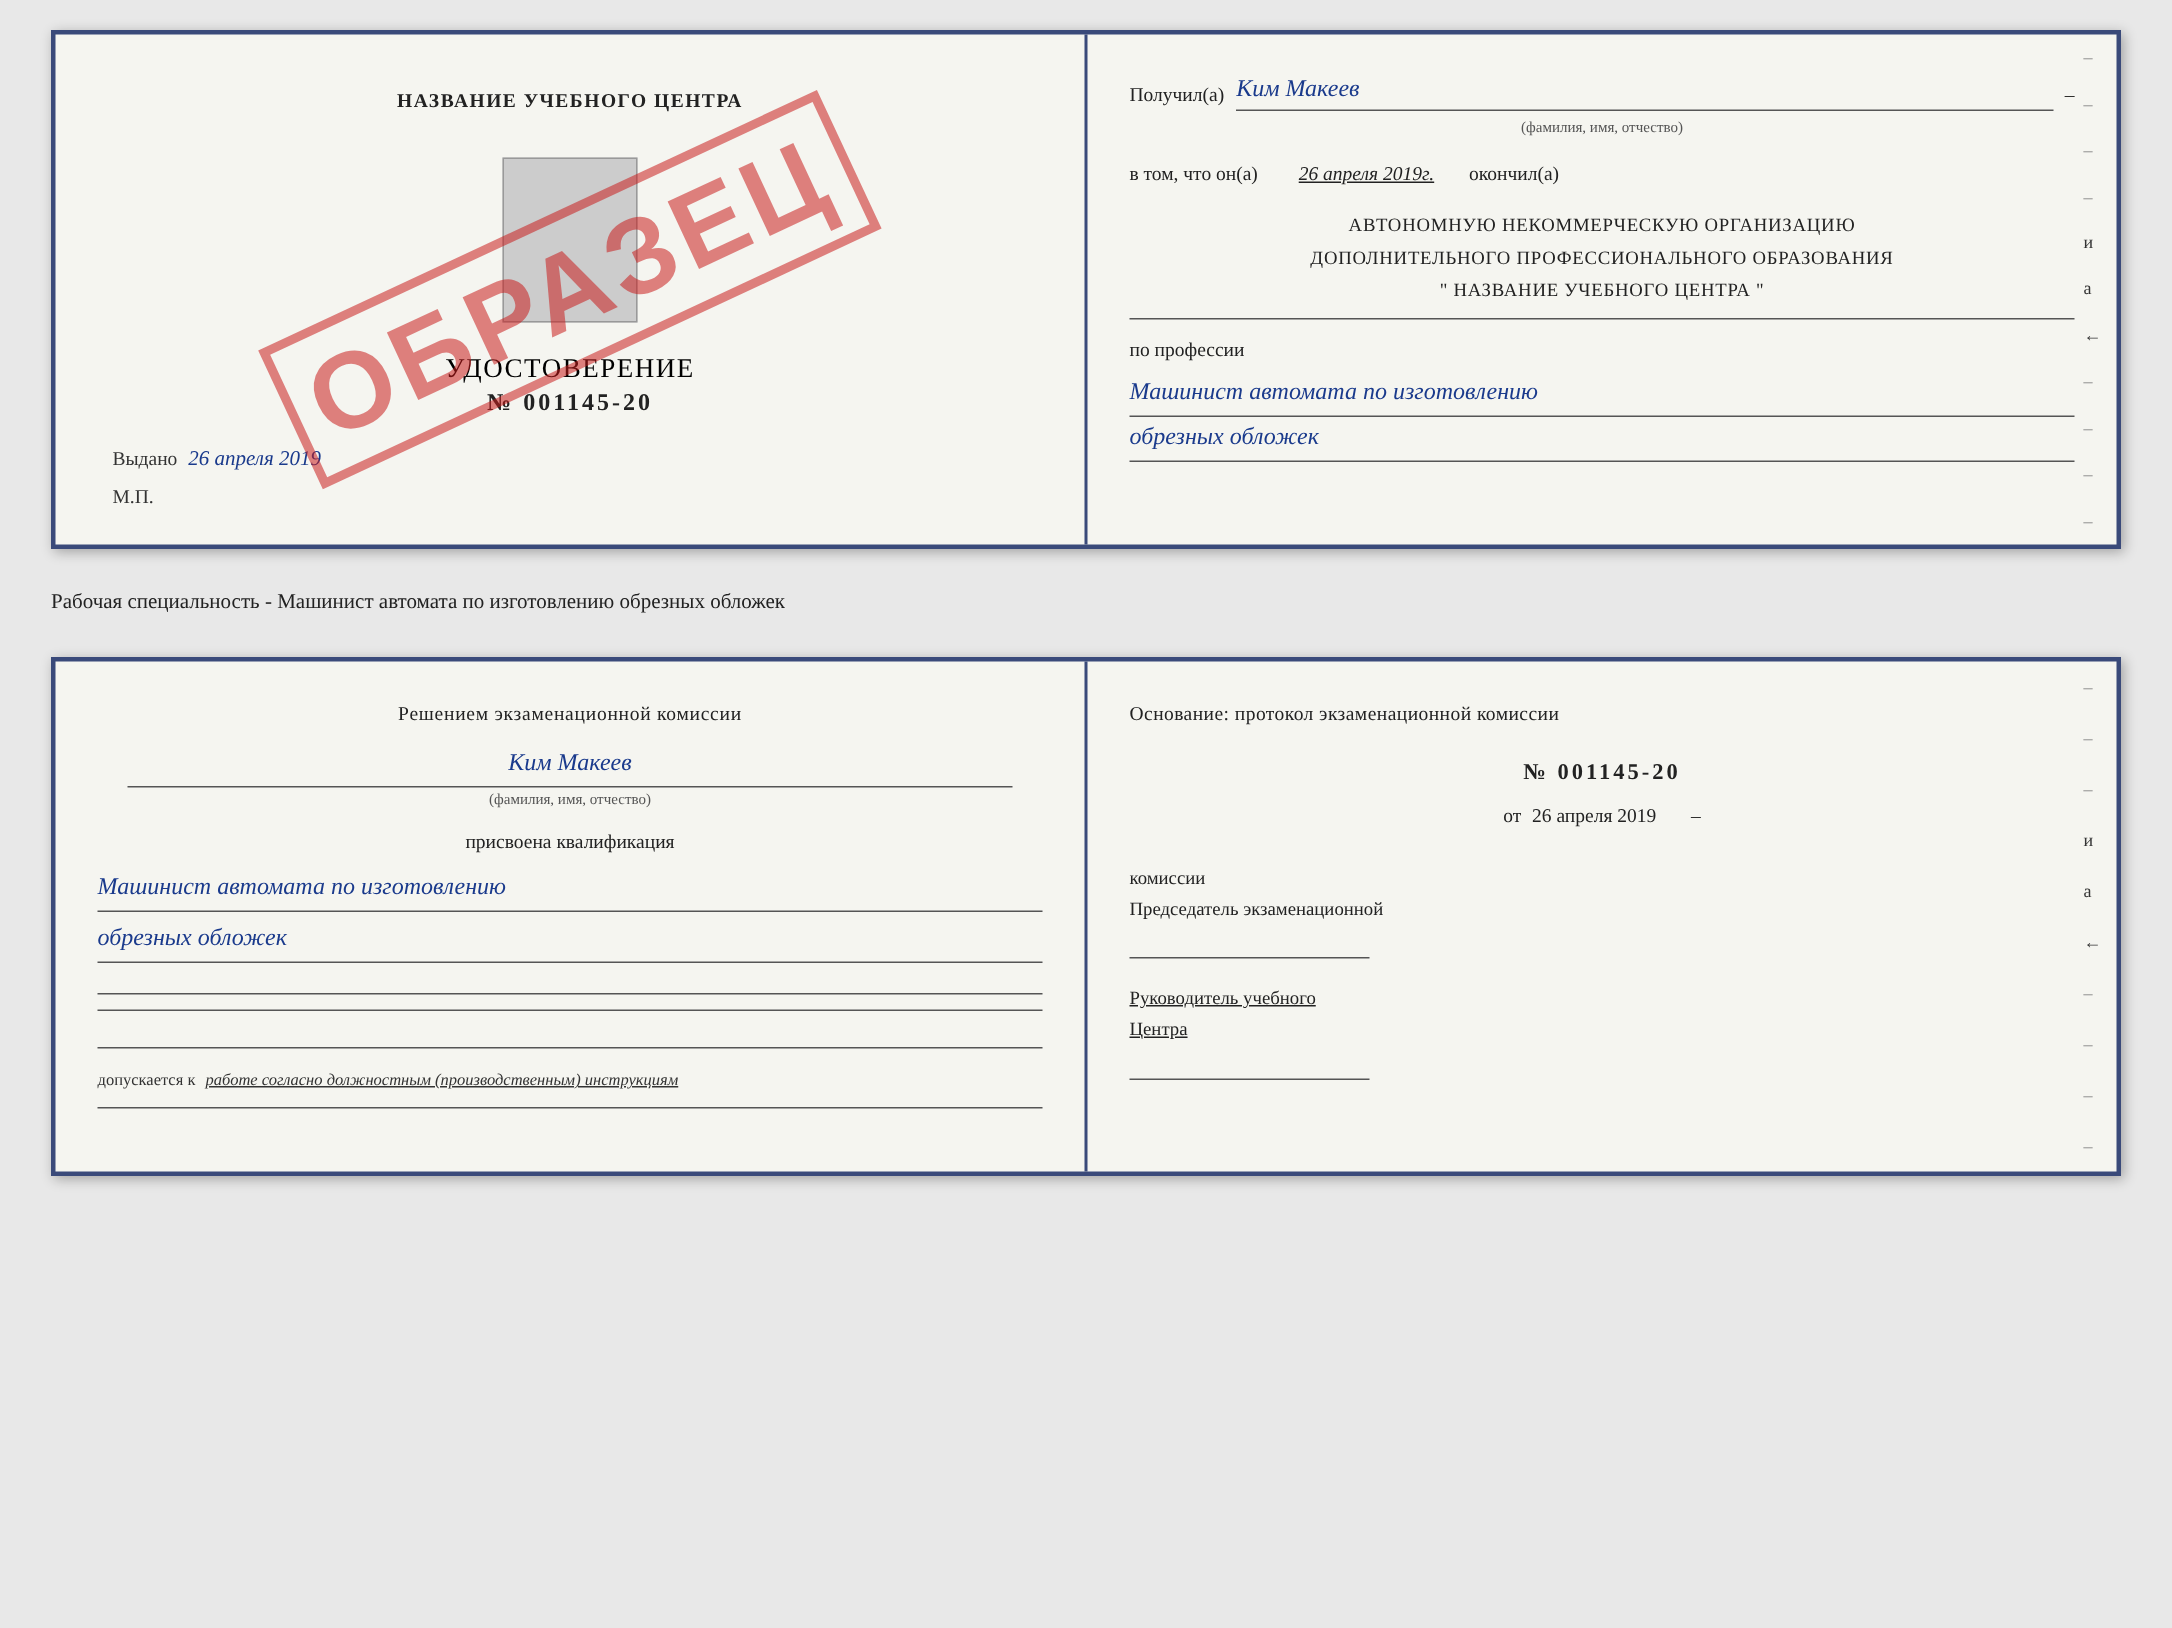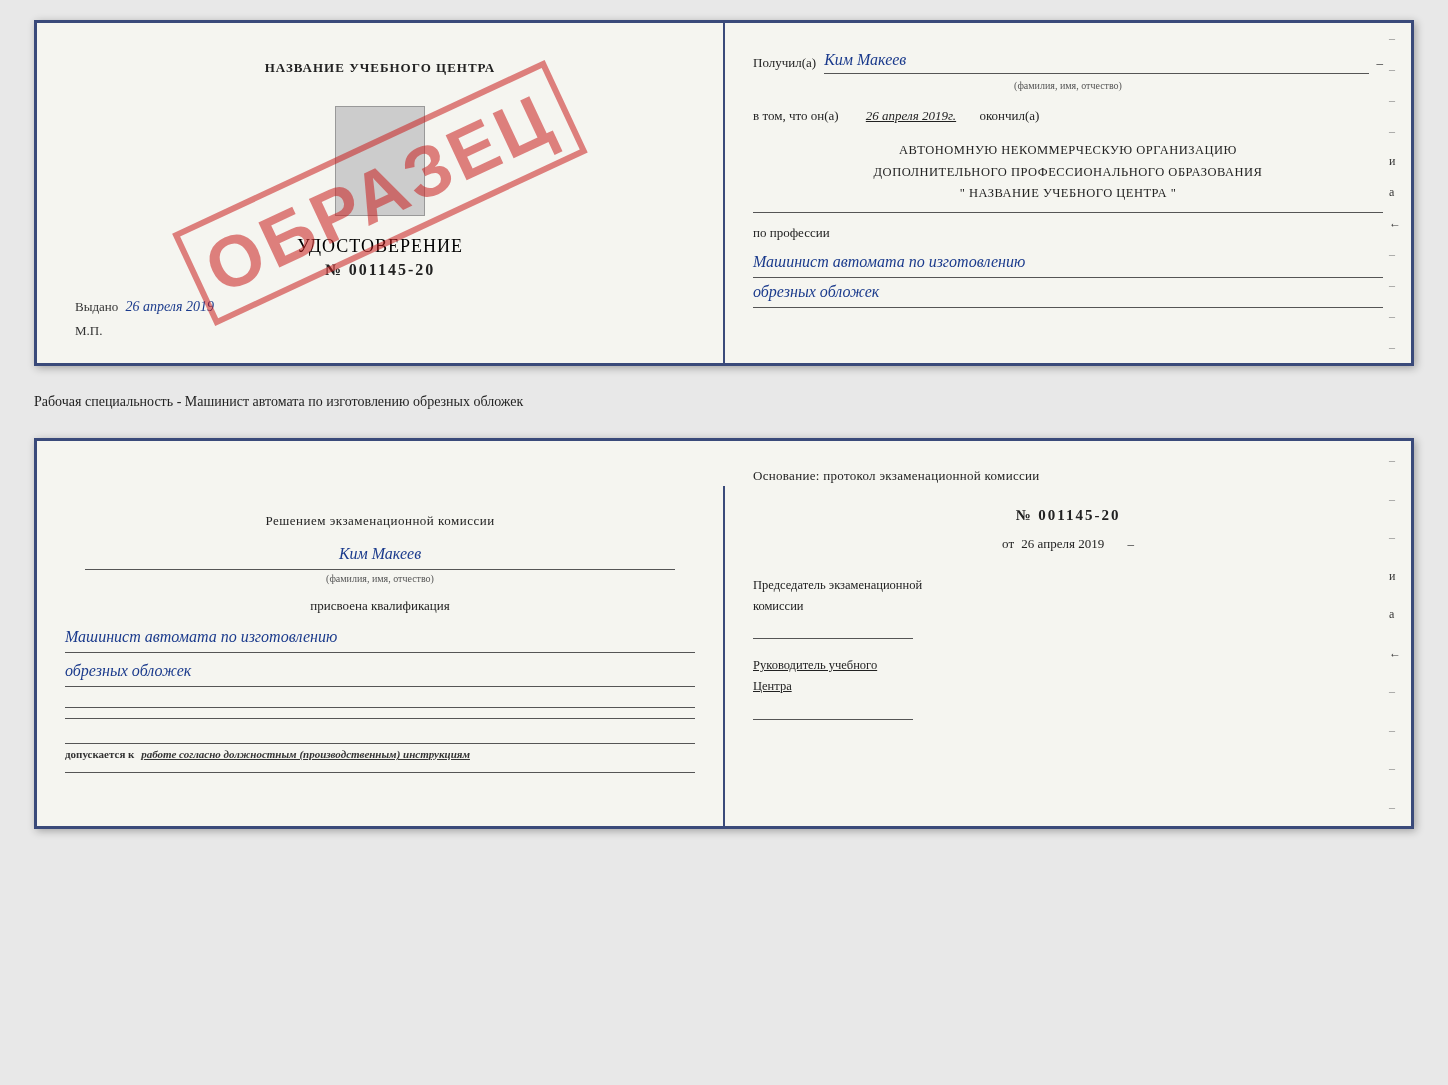--- a/index.html
+++ b/index.html
@@ -199,21 +199,20 @@
       color: #333;
       margin: 8px 0;
       padding: 6px 0;
     }
 
     
     .bottom-left {
       font-size: 13px;
       color: #222;
       line-height: 1.7;
-      margin-top: 45px;
     }
 
     .komissia-title {
       font-size: 13px;
       text-align: center;
       letter-spacing: 0.5px;
       margin-bottom: 8px;
     }
 
     .komissia-name {
@@ -393,40 +392,40 @@
     <div class="komissia-title">Решением экзаменационной комиссии</div>
     <div class="komissia-name">Ким Макеев</div>
     <div class="fio-center">(фамилия, имя, отчество)</div>
     <div class="prisvoyena">присвоена квалификация</div>
     <div class="qualification-value">Машинист автомата по изготовлению</div>
     <div class="qualification-value">обрезных обложек</div>
 
     <div class="underline-row" style="margin-top:20px;"></div>
     <div class="underline-row" style="margin-top:10px;"></div>
 
-    <div class="dopuskaetsya" style="padding-top:1px;font-weight:bold;">
+    <div class="dopuskaetsya" style="padding-top:12px;">
       <span>допускается к</span>
       <span class="dopusk-text" style="margin-left:4px;">работе согласно должностным (производственным) инструкциям</span>
     </div>
     <div class="underline-row" style="margin-top:8px;"></div>
   </div>
 
   <div class="doc-page bottom-right" style="position:relative;">
     <div class="osnovaniye">Основание: протокол экзаменационной комиссии</div>
 
     <div class="protocol-number">№ 001145-20</div>
     <div class="protocol-date">
       <span style="font-size:13px;">от</span>
       <span style="margin-left:4px; font-size:13px;">26 апреля 2019</span>
       <span style="margin-left:20px;">–</span>
     </div>
 
     <div class="podpis-block">
+      <div>комиссии</div>
       <div>Председатель экзаменационной</div>
-      <div>комиссии</div>
       <div class="podpis-line"></div>
     </div>
 
     <div class="podpis-block" style="margin-top:16px;text-decoration:underline;">
       <div>Руководитель учебного</div>
       <div>Центра</div>
       <div class="podpis-line"></div>
     </div>
 
     <div class="right-dashes">

